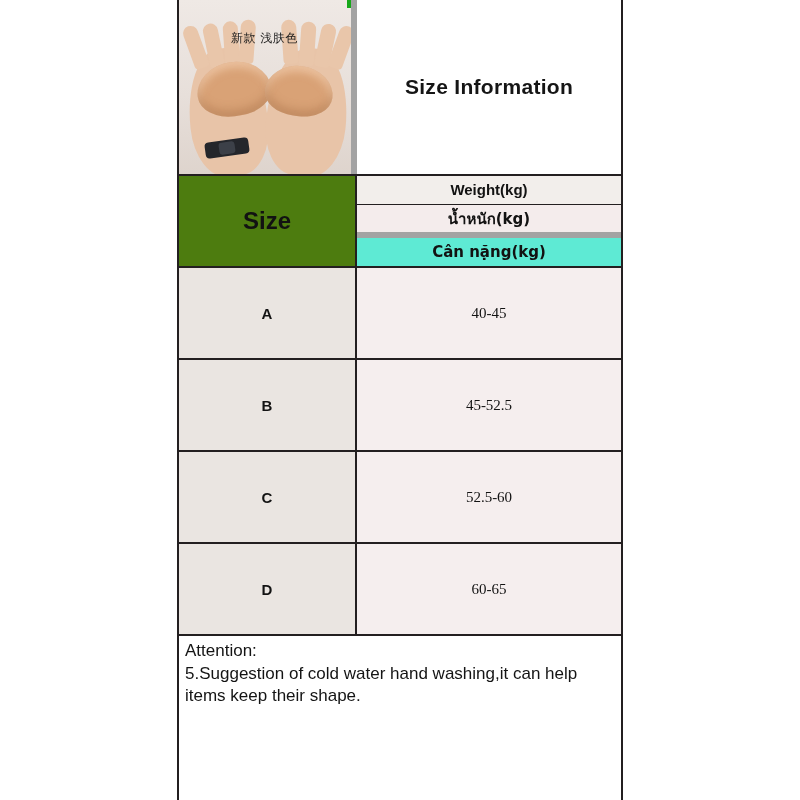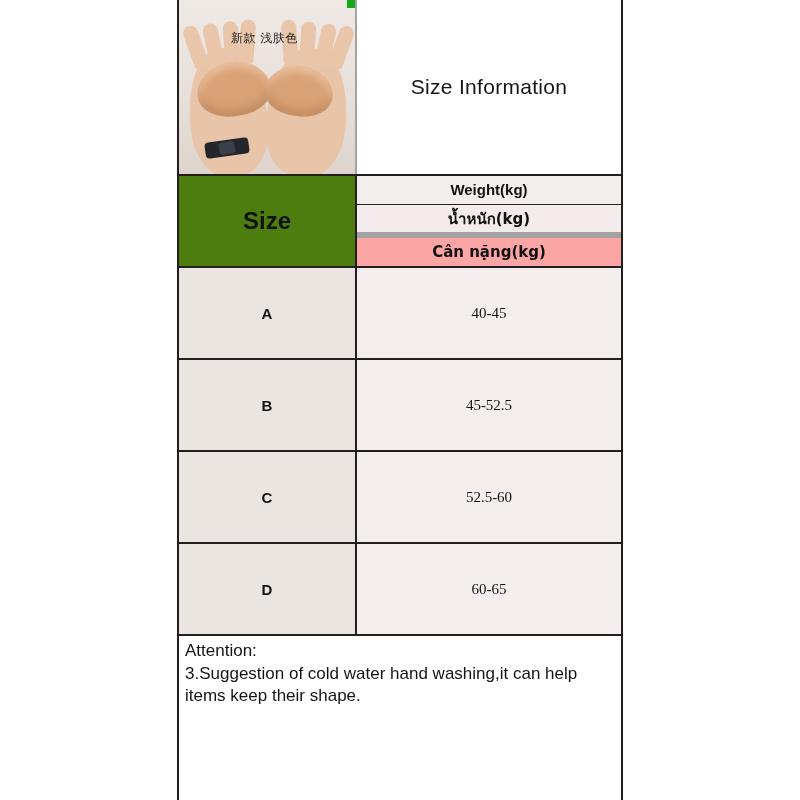--- a/index.html
+++ b/index.html
@@ -35,21 +35,21 @@
   .top-row {
     display: flex;
     height: 176px;
     box-sizing: border-box;
     border-bottom: 2px solid #231f20;
   }
   .photo-cell {
     position: relative;
     width: 178px;
     box-sizing: border-box;
-    border-right: 2px solid #a3a3a3;
+    border-right: 6px solid #a3a3a3;
     overflow: hidden;
     background: #e9e2dd;
   }
   
   .photo-bg {
     position: absolute;
     inset: 0;
     background:
       linear-gradient(to bottom, #efe9e5 0%, #e7dfda 55%, #ded4cd 100%);
   }
@@ -137,21 +137,21 @@
     font-family: "DejaVu Sans", sans-serif;
     letter-spacing: .5px;
     white-space: nowrap;
   }
   .title-cell {
     flex: 1;
     display: flex;
     align-items: center;
     justify-content: center;
     font-size: 21px;
-    font-weight: normal;
+    font-weight: bold;
     color: #151515;
     letter-spacing: .3px;
   }
   
   .head-row {
     display: flex;
     height: 92px;
     box-sizing: border-box;
     border-bottom: 2px solid #231f20;
   }
@@ -185,21 +185,21 @@
   .weight-head .wline.l1 {
     background: #f2eeeb;
     border-bottom: 1px solid #231f20;
   }
   .weight-head .wline.l2 {
     background: #f4ecec;
     border-bottom: 6px solid #a3a3a3;
     font-family: "DejaVu Sans", sans-serif;
   }
   .weight-head .wline.l3 {
-    background: #fca5a5;
+    background: #5eead4;
     font-family: "DejaVu Sans", sans-serif;
   }
   
   .row {
     display: flex;
     height: 92px;
     box-sizing: border-box;
     border-bottom: 2px solid #231f20;
   }
   .row .c-size {
@@ -298,17 +298,17 @@
       <div class="c-size">C</div>
       <div class="c-weight">52.5-60</div>
     </div>
     <div class="row">
       <div class="c-size">D</div>
       <div class="c-weight">60-65</div>
     </div>
 
     <div class="attention">
       <div class="ln">Attention:</div>
-      <div class="ln">3.Suggestion of cold water hand washing,it can help items keep their shape.</div>
+      <div class="ln">5.Suggestion of cold water hand washing,it can help items keep their shape.</div>
     </div>
 
   </div>
 </div>
 
 </body></html>

